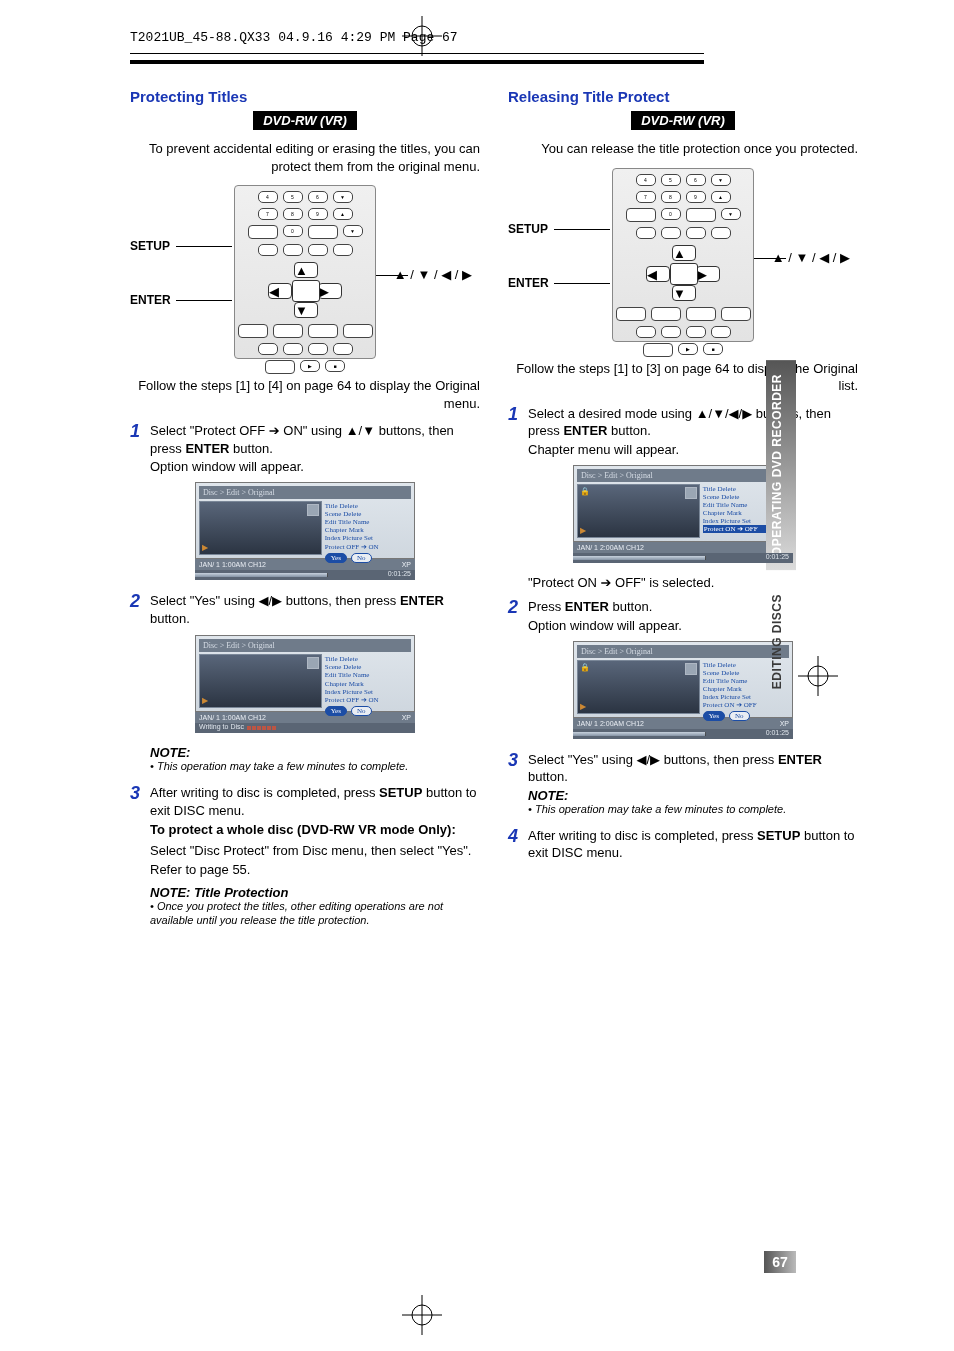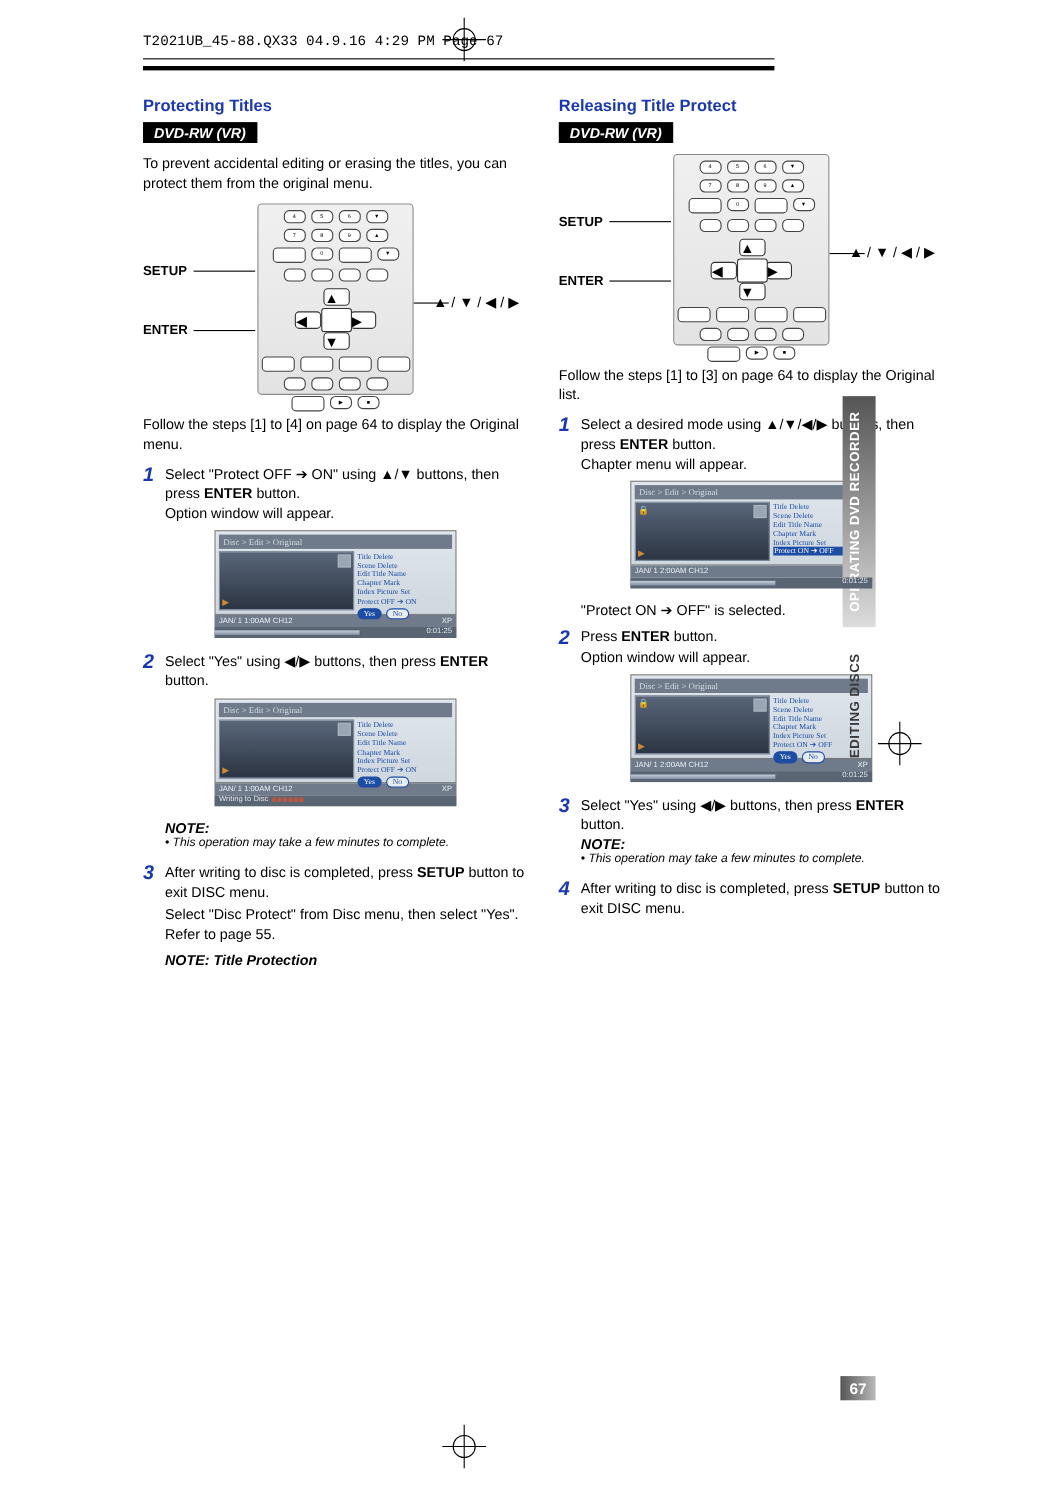--- a/index.html
+++ b/index.html
@@ -42,35 +42,36 @@
     flex: none;
   }
   h3.section {
     color: #1a37b5;
     font-size: 15px;
     font-weight: bold;
     margin: 6px 0 10px 0;
   }
   .badge-row {
     margin: -4px 0 10px 0;
-    text-align: left;
+    text-align: center;
   }
   .badge {
     display: inline-block;
     background: #000;
     color: #fff;
     font-style: italic;
     font-weight: bold;
     padding: 2px 10px;
     font-size: 13px;
   }
   .body-text {
     font-size: 13px;
     line-height: 1.35;
     margin: 0 0 10px 0;
+    text-align: right;
   }
   .remote-area {
     position: relative;
     height: 180px;
     margin: 6px 0 12px 0;
   }
   .label-leader {
     position: absolute;
     font-weight: bold;
     font-size: 12px;
@@ -508,29 +509,32 @@
       <div class="note-label">NOTE:</div>
       <div class="note-body">• This operation may take a few minutes to complete.</div>
 
       <div class="step">
         <div class="step-num">3</div>
         <div class="step-body">
           <span>After writing to disc is completed, press </span><span class="bold">SETUP</span><span> button to exit DISC menu.</span>
         </div>
       </div>
 
+      <div class="heavy-sub">To protect a whole disc (DVD-RW VR mode Only):</div>
       <div class="step-sub" style="margin-top:4px;">Select "Disc Protect" from Disc menu, then select "Yes".</div>
       <div class="step-sub" style="margin-top:-4px;">Refer to page 55.</div>
 
       <div class="note-label">NOTE: Title Protection</div>
+      <div class="note-body">• Once you protect the titles, other editing operations are not available until you release the title protection.</div>
     </div>
 
     <div class="col">
       <h3 class="section">Releasing Title Protect</h3>
       <div class="badge-row"><span class="badge">DVD-RW (VR)</span></div>
+      <p class="body-text">You can release the title protection once you protected.</p>
 
       <div class="remote-area">
         <div class="label-leader" style="left:0; top:54px;">SETUP</div>
         <div class="leader-line" style="left:46px; top:61px; width:56px;"></div>
         <div class="label-leader" style="left:0; top:108px;">ENTER</div>
         <div class="leader-line" style="left:46px; top:115px; width:56px;"></div>
         <div class="arrow-cluster">▲ / ▼ / ◀ / ▶</div>
         <div class="leader-line" style="left:246px; top:90px; width:32px;"></div>
         <div class="remote-box">
           <div class="remote-row">

